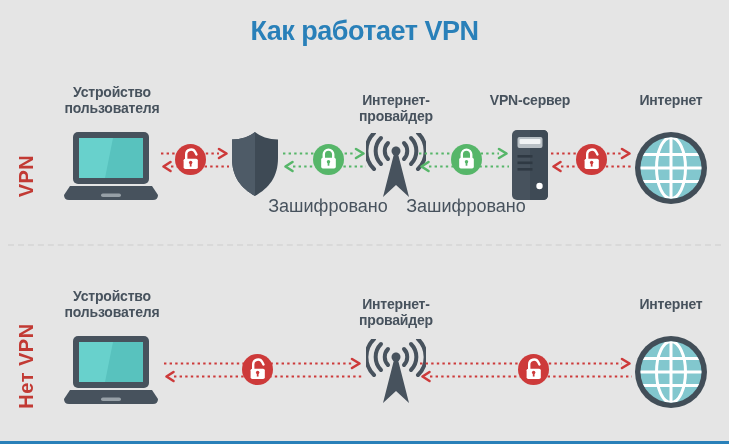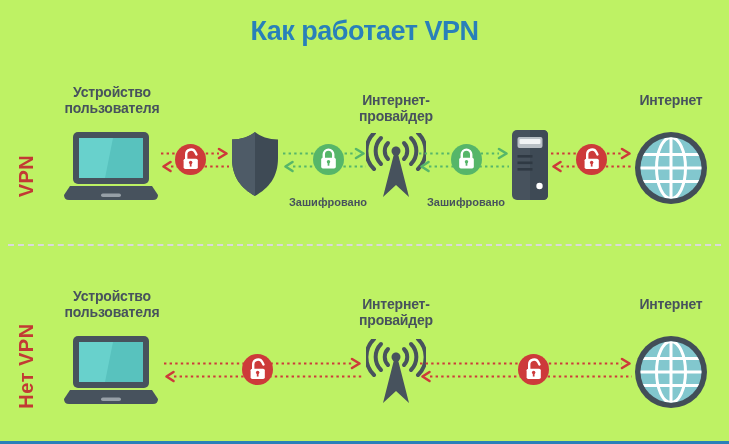--- a/index.html
+++ b/index.html
@@ -1,35 +1,35 @@
 <!DOCTYPE html>
 <html><head>
 <meta charset="utf-8">
 <style>
   html,body { margin:0; padding:0; background:#fff; }
   .canvas {
-    position:relative; width:729px; height:444px; background:#bef264;
+    position:relative; width:729px; height:444px; background:#e5e5e5;
     font-family:"Liberation Sans", sans-serif; overflow:hidden;
   }
   .page-title {
     position:absolute; left:0; top:16px; width:729px; text-align:center;
     font-size:27px; font-weight:bold; color:#2980b9; letter-spacing:-0.5px;
   }
   .section { position:absolute; inset:0; }
   .row-label {
     position:absolute; display:flex; align-items:center; justify-content:center;
     font-weight:bold; font-size:20px; color:#c23a34; transform:rotate(-90deg);
     letter-spacing:0.5px; white-space:nowrap;
   }
   .node-label {
     position:absolute; text-align:center; font-weight:bold; font-size:14px;
     line-height:16px; color:#47525d; letter-spacing:-0.2px;
   }
   .caption {
-    position:absolute; text-align:center; font-weight:bold; font-size:11px;
+    position:absolute; text-align:center; font-weight:normal; font-size:18px;
     color:#47525d;
   }
   .icon-box { position:absolute; }
   .icon-box svg { display:block; width:100%; height:100%; }
   .connector { position:absolute; height:26px; }
   .connector svg { display:block; }
   .dash { stroke-dasharray:2.4 3.2; stroke-width:2.2; fill:none; }
   .head { stroke-width:2.6; fill:none; stroke-linecap:round; stroke-linejoin:round; }
   .c-red .dash, .c-red .head { stroke:#cd3a3a; }
   .c-green .dash, .c-green .head { stroke:#56b669; }
@@ -125,20 +125,21 @@
 <div class="canvas">
 
   <div class="page-title">Как работает VPN</div>
 
   <div class="section">
 
     <div class="row-label" style="left:-14px; top:154px; width:80px; height:44px;">VPN</div>
 
     <div class="node-label" style="left:47px; top:84px; width:130px;">Устройство пользователя</div>
     <div class="node-label" style="left:326px; top:92px; width:140px;">Интернет-провайдер</div>
+    <div class="node-label" style="left:465px; top:92px; width:130px;">VPN-сервер</div>
     <div class="node-label" style="left:606px; top:92px; width:130px;">Интернет</div>
 
     <div class="icon-box" style="left:64px; top:132px; width:94px; height:68px;">
       <svg viewBox="0 0 94 68">
           <use href="#sym-laptop"></use>
         </svg>
     </div>
     <div class="icon-box" style="left:232px; top:132px; width:46px; height:64px;">
       <svg viewBox="0 0 46 64">
           <use href="#sym-shield"></use>

